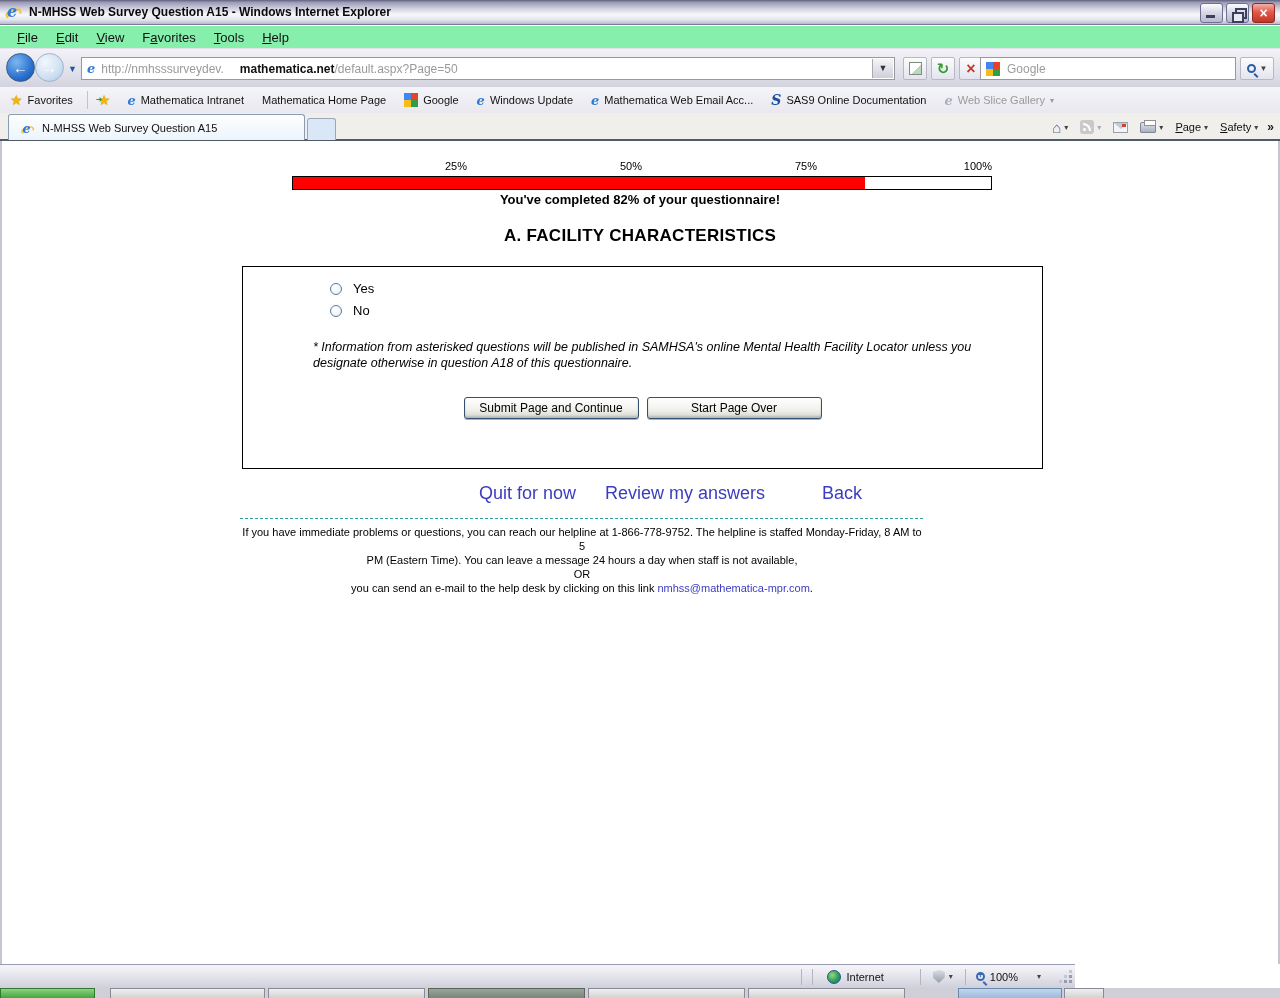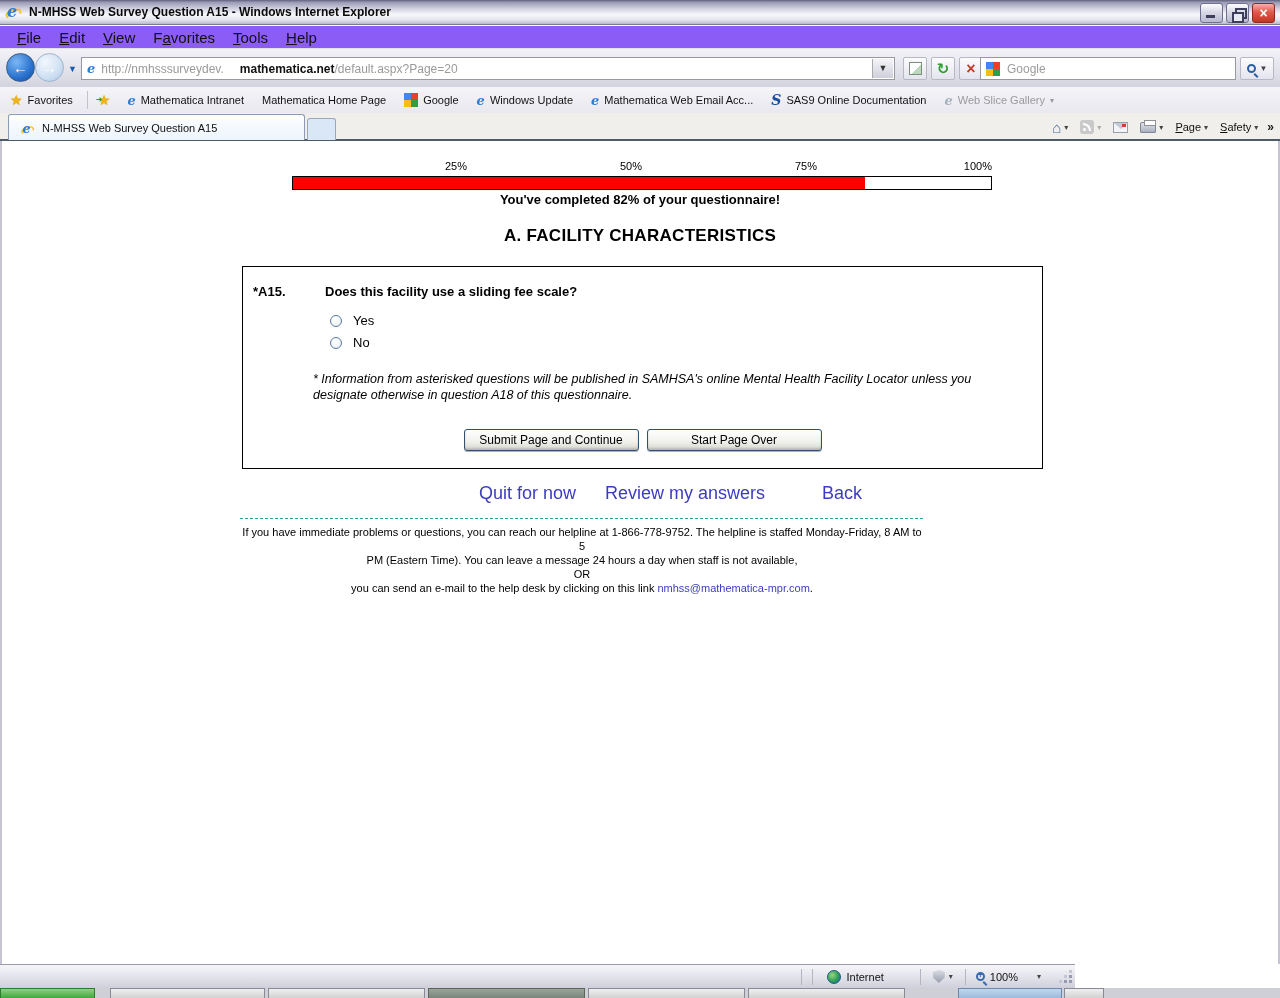--- a/index.html
+++ b/index.html
@@ -18,22 +18,22 @@
   .ie-logo .ring{ position:absolute; left:0; top:6px; width:17px; height:9px; border:2px solid #f2c23a; border-bottom-color:transparent; border-radius:50%; transform:rotate(-18deg); }
   .winbtns{ position:absolute; right:5px; top:3px; display:flex; gap:3px; }
   .winbtn{ width:23px; height:20px; border:1px solid #6f6f92; border-radius:3px;
     background:linear-gradient(#fdfdff, #d9d9e6 45%, #b9b9cf); position:relative;
     display:flex; align-items:center; justify-content:center; font-size:12px; }
   .winbtn.min::after{ content:""; position:absolute; left:5px; bottom:4px; width:9px; height:3px; background:#3d3d5c; }
   .winbtn.restore::before{ content:""; position:absolute; left:8px; top:4px; width:8px; height:7px; border:2px solid #3d3d5c; }
   .winbtn.restore::after{ content:""; position:absolute; left:5px; top:8px; width:8px; height:7px; border:2px solid #3d3d5c; background:#e8e8f2; }
   .winbtn.close{ background:linear-gradient(#f5b0a6, #e2584a 45%, #c23524); border-color:#8e2a1d; color:#fff; font-weight:bold; font-size:14px; }
 
-  .menubar{ position:absolute; left:0; top:26px; width:1280px; height:23px; background:#8b5cf6;
-    display:flex; align-items:center; padding-left:8px; font-size:15px; color:#111; border-bottom:1px solid #e2e1ea;}
+  .menubar{ position:absolute; left:0; top:26px; width:1280px; height:23px; background:#86efac;
+    display:flex; align-items:center; padding-left:8px; font-size:13px; color:#111; border-bottom:1px solid #e2e1ea;}
   .menu-item{ padding:3px 9px; cursor:default; }
   .menu-item u{ text-decoration:underline; }
 
   
   .navbar{ position:absolute; left:0; top:49px; width:1280px; height:38px;
     background:linear-gradient(#f2f2f7, #dedee8 70%, #d3d3df); }
   .navcircle{ position:absolute; top:4px; width:29px; height:29px; border-radius:50%;
     display:flex; align-items:center; justify-content:center; font-weight:bold; font-size:15px; color:#fff; }
   .navcircle.back{ left:6px; background:radial-gradient(circle at 35% 30%, #7cb7f2, #2a72cf 60%, #124d9e); border:1px solid #3c5a82; }
   .navcircle.fwd{ left:35px; background:radial-gradient(circle at 35% 30%, #f2f7fd, #cfe0f2 60%, #a9c4e2); border:1px solid #9fb4cc; color:#fdfeff; }
@@ -182,21 +182,21 @@
   <span class="menu-item"><span></span><u>T</u><span>ools</span></span>
   <span class="menu-item"><span></span><u>H</u><span>elp</span></span>
 </div>
 
 <div class="navbar">
   <span class="navcircle back">←</span>
   <span class="navcircle fwd">→</span>
   <span class="nav-caret">▼</span>
   <div class="addrbar">
     <span class="mini-e">e</span>
-    <span><span class="url-gray">http://nmhsssurveydev.</span><span class="url-host">mathematica.net</span><span class="url-gray">/default.aspx?Page=20</span></span>
+    <span><span class="url-gray">http://nmhsssurveydev.</span><span class="url-host">mathematica.net</span><span class="url-gray">/default.aspx?Page=50</span></span>
     <span class="addr-caret">▼</span>
   </div>
   <span class="sq-btn" style="left:903px;">
       <span class="compat-glyph"></span>
     </span>
   <span class="sq-btn" style="left:931px;">
       <span class="refresh-glyph">↻</span>
     </span>
   <span class="sq-btn" style="left:959px;">
       <span class="stop-glyph">×</span>
@@ -304,24 +304,20 @@
     <span class="ptick t4">100%</span>
   </div>
   <div class="progress-bar">
     <div class="progress-fill" style="width: 82%; background: rgb(254, 0, 0);"></div>
   </div>
   <div class="progress-msg">You've completed 82% of your questionnaire!</div>
 
   <div class="section-title">A. FACILITY CHARACTERISTICS</div>
 
   <div class="qbox">
-    <div class="q-row">
-      <span class="q-num">*A15.</span>
-      <span class="q-text">Does this facility use a sliding fee scale?</span>
-    </div>
     <div class="q-options">
       <div class="q-opt">
         <span class="radio"></span>
         <span>Yes</span>
       </div>
       <div class="q-opt">
         <span class="radio"></span>
         <span>No</span>
       </div>
     </div>

